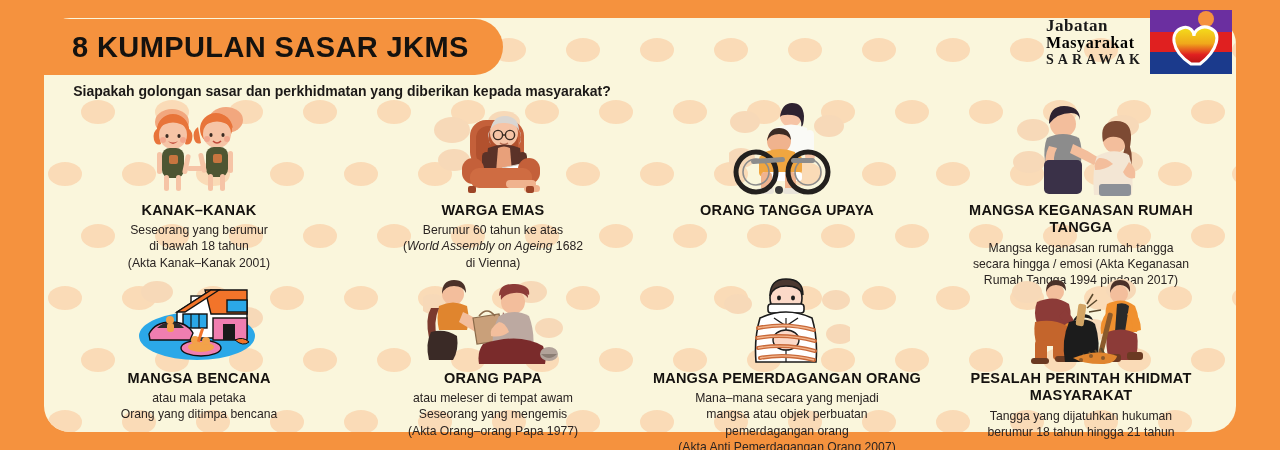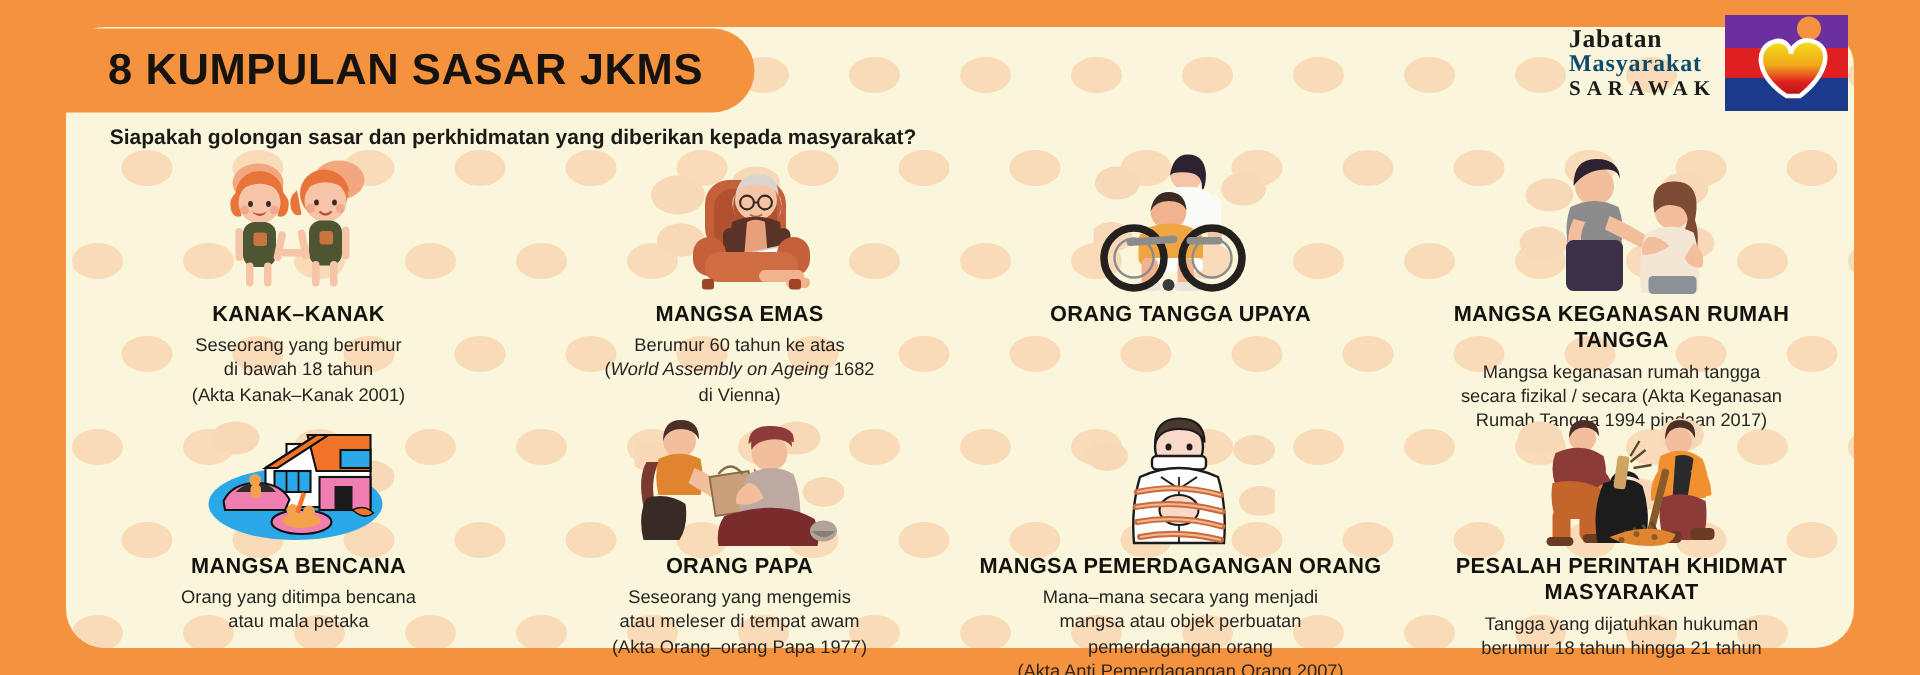--- a/index.html
+++ b/index.html
@@ -30,21 +30,21 @@
   .title-pill h1{
     margin:0;font-size:29px;font-weight:bold;letter-spacing:.4px;
     color:#15120F;white-space:nowrap;font-family:"Liberation Sans",sans-serif;
   }
 
   
   .logo{position:absolute;right:46px;top:8px;display:flex;align-items:center;gap:4px;}
   .logo-text{display:flex;flex-direction:column;line-height:1;align-items:flex-start;}
   .logo-l1{font-size:17px;font-weight:bold;color:#1a1a1a;letter-spacing:.5px;font-family:"Liberation Serif",serif;}
   .logo-l2{font-size:20px;font-weight:bold;color:#7B3FA0;letter-spacing:1.2px;font-family:"Liberation Serif",serif;margin-top:1px;}
-  .logo-l3{font-size:16px;font-weight:bold;color:#0c4a6e;letter-spacing:.6px;font-family:"Liberation Serif",serif;margin-top:1px;}
+  .logo-l3{font-size:16px;font-weight:bold;color:#000000;letter-spacing:.6px;font-family:"Liberation Serif",serif;margin-top:1px;}
   .logo-l4{font-size:14px;font-weight:bold;color:#1a1a1a;letter-spacing:4px;font-family:"Liberation Serif",serif;margin-top:2px;}
   .logo-mark{width:86px;height:68px;flex:0 0 auto;}
 
   
   .subtitle{
     position:absolute;left:62px;top:82px;width:560px;text-align:center;
     font-size:14px;font-weight:bold;color:#1c1917;line-height:1.42;
   }
   .card{width:294px;box-sizing:border-box;padding:0 8px;display:flex;flex-direction:column;align-items:center;}
   .art{height:96px;display:flex;align-items:flex-end;justify-content:center;}
@@ -298,21 +298,21 @@
           <rect x="30" y="58" width="22" height="26" rx="11" fill="#C4603A"></rect>
           <rect x="86" y="58" width="22" height="26" rx="11" fill="#C4603A"></rect>
           <rect x="38" y="68" width="62" height="20" rx="9" fill="#CF6C42"></rect>
 
           <rect x="74" y="80" width="30" height="8" rx="4" fill="#F0B38E"></rect>
           <rect x="92" y="85" width="16" height="7" rx="3.5" fill="#F0B38E"></rect>
           <rect x="36" y="86" width="8" height="7" rx="2" fill="#9D4526"></rect>
           <rect x="94" y="86" width="8" height="7" rx="2" fill="#9D4526"></rect>
         </svg>
       </div>
-      <div class="c-title">MANGSA EMAS</div>
+      <div class="c-title">WARGA EMAS</div>
       <div class="c-desc">
         <div>Berumur 60 tahun ke atas</div>
         <div>(<i>World Assembly on Ageing</i> 1682</div>
         <div>di Vienna)</div>
       </div>
     </div>
 
     <div class="card">
       <div class="art">
         <svg width="116" height="96" viewBox="0 0 116 96">
@@ -371,21 +371,21 @@
           <path d="M116 40 q7 12 4 28 q-6 -2 -8 -14z" fill="#7D4A33"></path>
           <path d="M86 56 q16 -9 32 -1 q5 14 3 40 l-38 0 q-2 -26 3 -39z" fill="#F3E6D4"></path>
           <path d="M88 58 q-6 4 -4 12 q10 0 18 -6 q-7 -7 -14 -6z" fill="#F3BE9C"></path>
           <path d="M118 62 q8 6 6 16 q-8 2 -12 -6z" fill="#F3BE9C"></path>
           <rect x="88" y="84" width="32" height="12" rx="3" fill="#8C9097"></rect>
         </svg>
       </div>
       <div class="c-title">MANGSA KEGANASAN RUMAH TANGGA</div>
       <div class="c-desc">
         <div>Mangsa keganasan rumah tangga</div>
-        <div>secara fizikal / secara (Akta Keganasan</div>
+        <div>secara hingga / emosi (Akta Keganasan</div>
         <div>Rumah Tangga 1994 pindaan 2017)</div>
       </div>
     </div>
   </div>
 
   <div class="r2">
 
     <div class="card">
       <div class="art">
         <svg width="128" height="86" viewBox="0 0 128 86">
@@ -415,22 +415,22 @@
           <rect x="64" y="50" width="3" height="14" fill="#F2742A" transform="rotate(18 65 57)"></rect>
 
           <circle cx="35" cy="42" r="4" fill="#F2A24A"></circle>
           <rect x="32" y="45" width="7" height="9" rx="3" fill="#F2A24A"></rect>
 
           <path d="M100 62 q8 -4 14 2 q-6 5 -14 -2z" fill="#F2742A" stroke="#111" stroke-width="1"></path>
         </svg>
       </div>
       <div class="c-title">MANGSA BENCANA</div>
       <div class="c-desc">
+        <div>atau mala petaka</div>
         <div>Orang yang ditimpa bencana</div>
-        <div>atau mala petaka</div>
       </div>
     </div>
 
     <div class="card">
       <div class="art">
         <svg width="140" height="86" viewBox="0 0 140 86">
           <ellipse cx="108" cy="14" rx="16" ry="11" fill="#F7D9B8"></ellipse>
           <ellipse cx="126" cy="50" rx="14" ry="10" fill="#F7D9B8"></ellipse>
           <ellipse cx="10" cy="26" rx="14" ry="10" fill="#F7D9B8"></ellipse>
 
@@ -450,22 +450,22 @@
           <path d="M80 34 q5 12 18 10 q-2 10 -10 12 q-10 -6 -8 -22z" fill="#8C3B38"></path>
           <path d="M76 38 q16 -8 30 0 q6 16 4 34 l-40 0 q-2 -20 6 -34z" fill="#BCA9A1"></path>
           <path d="M76 44 q-10 6 -8 14 q10 2 18 -4 q-4 -10 -10 -10z" fill="#F3BE9C"></path>
           <path d="M60 66 q36 -12 60 2 q4 10 2 18 l-66 0 q-2 -12 4 -20z" fill="#7A2B2B"></path>
           <ellipse cx="126" cy="76" rx="9" ry="7" fill="#B2A39A"></ellipse>
           <path d="M118 76 q8 8 16 0" fill="#8B7D74"></path>
         </svg>
       </div>
       <div class="c-title">ORANG PAPA</div>
       <div class="c-desc">
+        <div>atau meleser di tempat awam</div>
         <div>Seseorang yang mengemis</div>
-        <div>atau meleser di tempat awam</div>
         <div>(Akta Orang–orang Papa 1977)</div>
       </div>
     </div>
 
     <div class="card">
       <div class="art">
         <svg width="126" height="86" viewBox="0 0 126 86">
           <ellipse cx="14" cy="26" rx="14" ry="10" fill="#F7D9B8"></ellipse>
           <ellipse cx="112" cy="22" rx="14" ry="10" fill="#F7D9B8"></ellipse>
           <ellipse cx="116" cy="56" rx="14" ry="10" fill="#F7D9B8"></ellipse>

